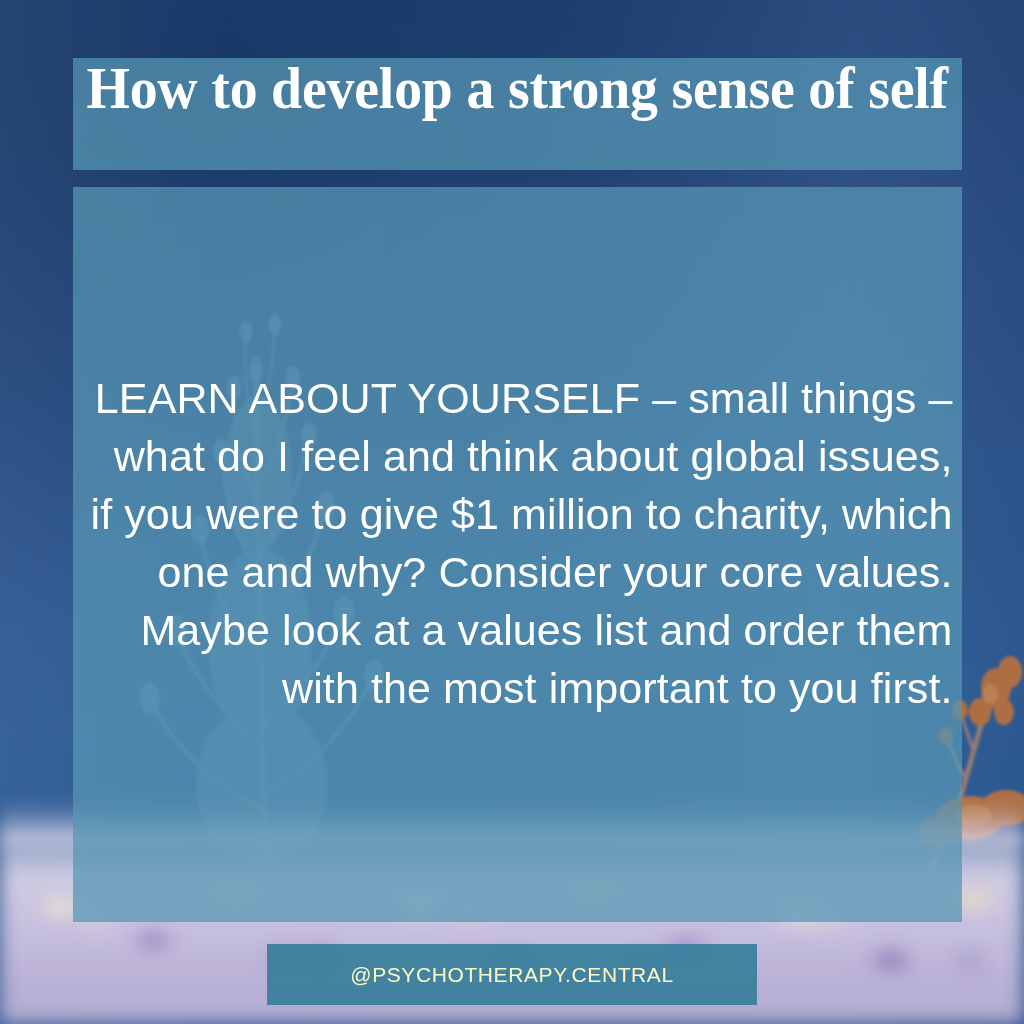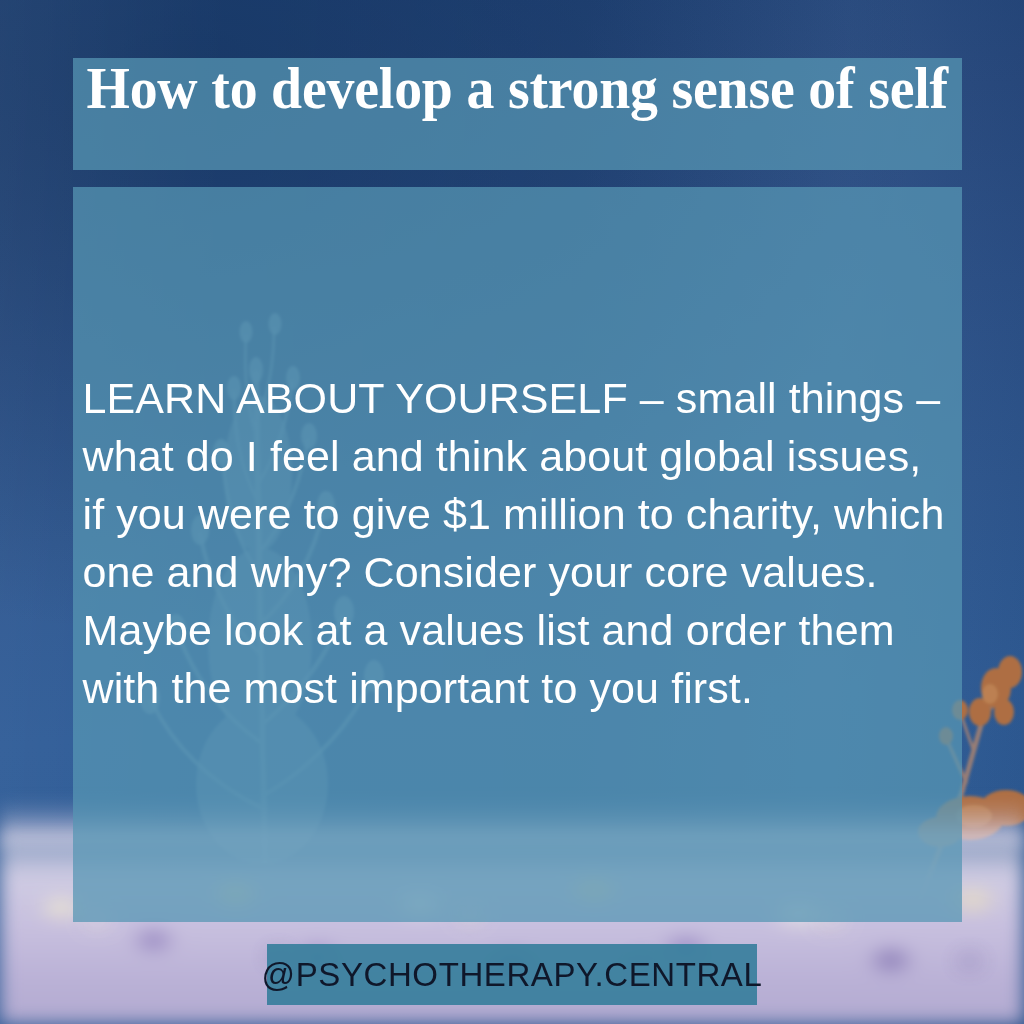--- a/index.html
+++ b/index.html
@@ -154,21 +154,21 @@
     display: flex;
     align-items: center;
     justify-content: center;
   }
   .body-text {
     font-family: "Liberation Sans", sans-serif;
     font-weight: 400;
     font-size: 43px;
     line-height: 58px;
     color: #ffffff;
-    text-align: left;
+    text-align: right;
     letter-spacing: 0.1px;
     width: 870px;
     margin: 0;
     padding: 0 4px;
     transform: translateY(-12px);
   }
 
   
   .handle-badge {
     position: absolute;
@@ -176,23 +176,23 @@
     top: 944px;
     width: 490px;
     height: 61px;
     background: rgba(57,127,157,0.93);
     display: flex;
     align-items: center;
     justify-content: center;
   }
   .handle-text {
     font-family: "Liberation Sans", sans-serif;
-    font-size: 33px;
+    font-size: 21px;
     line-height: 1;
-    color: #0f172a;
+    color: #fef9c3;
     letter-spacing: 0.6px;
     white-space: nowrap;
   }
 </style>
 </head>
 <body>
 
 <div id="canvas">
 
   <div class="bg-sky"></div>

